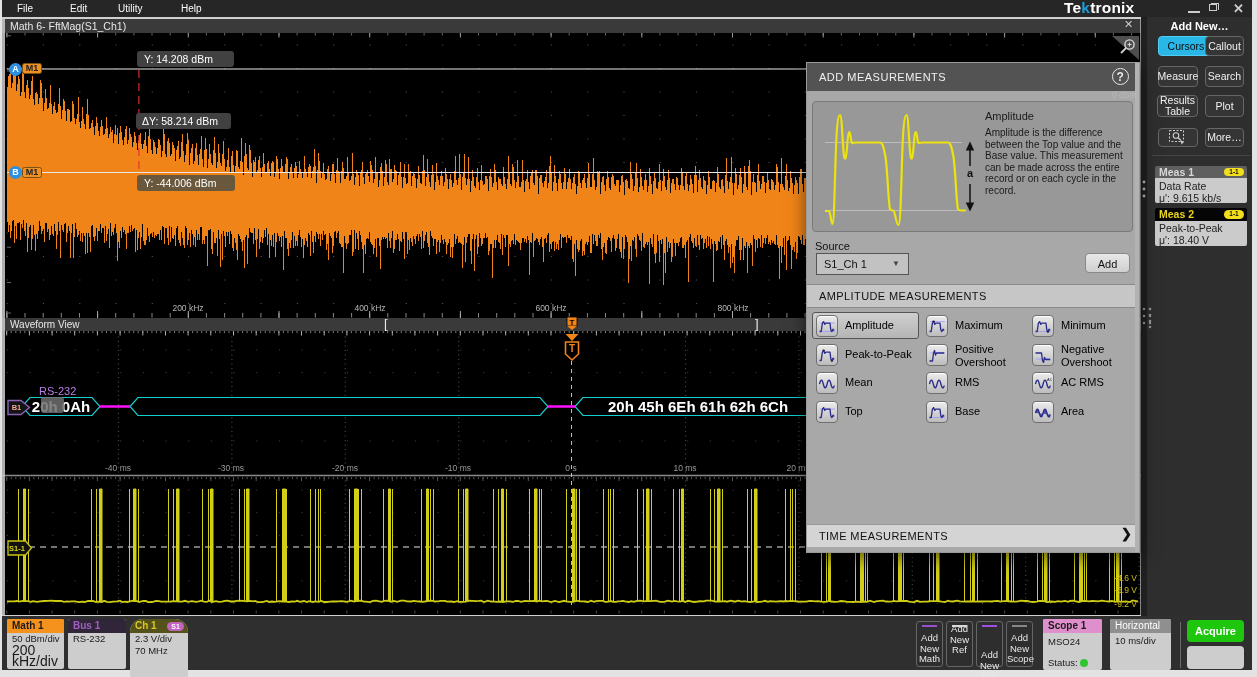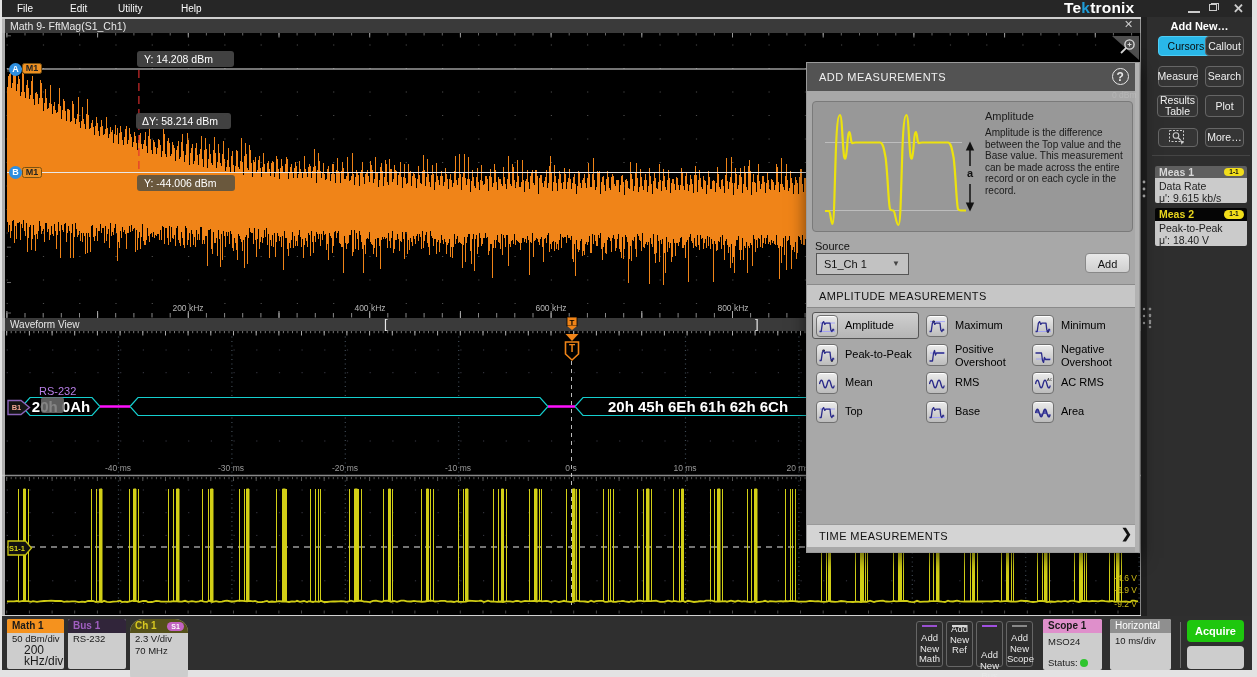--- a/index.html
+++ b/index.html
@@ -13,21 +13,21 @@
 <div class="abs hdrtxt" style="left:17px;top:3px;color:#fafafa">File</div>
 <div class="abs hdrtxt" style="left:70px;top:3px;color:#fafafa">Edit</div>
 <div class="abs hdrtxt" style="left:118px;top:3px;color:#fafafa">Utility</div>
 <div class="abs hdrtxt" style="left:181px;top:3px;color:#fafafa">Help</div>
 <div class="abs" style="left:1064px;top:-1px;color:#fff;font-size:15.5px;font-weight:bold;letter-spacing:0.2px">Te<span style="color:#1e9cd7">k</span>tronix</div>
 <div class="abs" style="left:1188px;top:0px;width:12px;height:13px;border-bottom:2px solid #ccc"></div>
 <div class="abs" style="left:1209px;top:4px;width:8px;height:7px;border:1.5px solid #ccc"></div>
 <div class="abs" style="left:1211px;top:2.5px;width:8px;height:7px;border-top:1.5px solid #ccc;border-right:1.5px solid #ccc"></div>
 <div class="abs" style="left:1233px;top:1px;color:#ccc;font-size:13px;font-weight:bold">✕</div>
 <div class="abs" style="left:2px;top:19px;width:1139px;height:14px;background:#3a3a3a"></div>
-<div class="abs" style="left:10px;top:20px;color:#e8e8e8;font-size:10.5px">Math 9- FftMag(S1_Ch1)</div>
+<div class="abs" style="left:10px;top:20px;color:#e8e8e8;font-size:10.5px">Math 6- FftMag(S1_Ch1)</div>
 <div class="abs" style="left:1124px;top:18px;color:#ccc;font-size:11px">✕</div>
 <div class="abs" style="left:2px;top:33px;width:1139px;height:285px;background:#000">
 <svg width="1139" height="285" style="position:absolute;left:0;top:0">
 <path d="M4.9 0v2.5M23.0 0v2.5M41.2 0v2.5M59.3 0v2.5M77.5 0v2.5M95.6 0v2.5M113.7 0v2.5M131.9 0v2.5M150.0 0v2.5M168.2 0v2.5M186.3 0v2.5M204.4 0v2.5M222.6 0v2.5M240.7 0v2.5M258.9 0v2.5M277.0 0v2.5M295.1 0v2.5M313.3 0v2.5M331.4 0v2.5M349.6 0v2.5M367.7 0v2.5M385.8 0v2.5M404.0 0v2.5M422.1 0v2.5M440.3 0v2.5M458.4 0v2.5M476.5 0v2.5M494.7 0v2.5M512.8 0v2.5M531.0 0v2.5M549.1 0v2.5M567.2 0v2.5M585.4 0v2.5M603.5 0v2.5M621.7 0v2.5M639.8 0v2.5M657.9 0v2.5M676.1 0v2.5M694.2 0v2.5M712.4 0v2.5M730.5 0v2.5M748.6 0v2.5M766.8 0v2.5M784.9 0v2.5M803.1 0v2.5M821.2 0v2.5M839.3 0v2.5M857.5 0v2.5M875.6 0v2.5M893.8 0v2.5M911.9 0v2.5M930.0 0v2.5M948.2 0v2.5M966.3 0v2.5M984.5 0v2.5M1002.6 0v2.5M1020.7 0v2.5M1038.9 0v2.5M1057.0 0v2.5M1075.2 0v2.5M1093.3 0v2.5M1111.4 0v2.5M1129.6 0v2.5" stroke="#666" stroke-width="1" fill="none"></path>
 <path d="M4.9 0v4.5M95.6 0v4.5M186.3 0v4.5M277.0 0v4.5M367.7 0v4.5M458.4 0v4.5M549.1 0v4.5M639.8 0v4.5M730.5 0v4.5M821.2 0v4.5M911.9 0v4.5M1002.6 0v4.5M1093.3 0v4.5" stroke="#999" stroke-width="1" fill="none"></path>
 <path d="M4.9 280v4.5M23.0 280v4.5M41.2 280v4.5M59.3 280v4.5M77.5 280v4.5M95.6 280v4.5M113.7 280v4.5M131.9 280v4.5M150.0 280v4.5M168.2 280v4.5M186.3 280v4.5M204.4 280v4.5M222.6 280v4.5M240.7 280v4.5M258.9 280v4.5M277.0 280v4.5M295.1 280v4.5M313.3 280v4.5M331.4 280v4.5M349.6 280v4.5M367.7 280v4.5M385.8 280v4.5M404.0 280v4.5M422.1 280v4.5M440.3 280v4.5M458.4 280v4.5M476.5 280v4.5M494.7 280v4.5M512.8 280v4.5M531.0 280v4.5M549.1 280v4.5M567.2 280v4.5M585.4 280v4.5M603.5 280v4.5M621.7 280v4.5M639.8 280v4.5M657.9 280v4.5M676.1 280v4.5M694.2 280v4.5M712.4 280v4.5M730.5 280v4.5M748.6 280v4.5M766.8 280v4.5M784.9 280v4.5M803.1 280v4.5M821.2 280v4.5M839.3 280v4.5M857.5 280v4.5M875.6 280v4.5M893.8 280v4.5M911.9 280v4.5M930.0 280v4.5M948.2 280v4.5M966.3 280v4.5M984.5 280v4.5M1002.6 280v4.5M1020.7 280v4.5M1038.9 280v4.5M1057.0 280v4.5M1075.2 280v4.5M1093.3 280v4.5M1111.4 280v4.5M1129.6 280v4.5" stroke="#888" stroke-width="1" fill="none"></path>
 <path d="M4.9 278v7M95.6 278v7M186.3 278v7M277.0 278v7M367.7 278v7M458.4 278v7M549.1 278v7M639.8 278v7M730.5 278v7M821.2 278v7M911.9 278v7M1002.6 278v7M1093.3 278v7" stroke="#aaa" stroke-width="1" fill="none"></path>
 <path d="M5 2.8h4M5 38.0h4M5 73.2h4M5 108.5h4M5 143.8h4M5 179.0h4M5 214.2h4M5 249.5h4M5 280.0h4" stroke="#666" stroke-width="1" fill="none"></path>
 <path d="M4.6 12.0h1.2M4.6 35.5h1.2M4.6 59.0h1.2M4.6 82.5h1.2M4.6 106.0h1.2M4.6 129.5h1.2M4.6 153.0h1.2M4.6 176.5h1.2M4.6 200.0h1.2M4.6 223.5h1.2M4.6 247.0h1.2M4.6 270.5h1.2M40.9 12.0h1.2M40.9 35.5h1.2M40.9 59.0h1.2M40.9 82.5h1.2M40.9 106.0h1.2M40.9 129.5h1.2M40.9 153.0h1.2M40.9 176.5h1.2M40.9 200.0h1.2M40.9 223.5h1.2M40.9 247.0h1.2M40.9 270.5h1.2M77.2 12.0h1.2M77.2 35.5h1.2M77.2 59.0h1.2M77.2 82.5h1.2M77.2 106.0h1.2M77.2 129.5h1.2M77.2 153.0h1.2M77.2 176.5h1.2M77.2 200.0h1.2M77.2 223.5h1.2M77.2 247.0h1.2M77.2 270.5h1.2M113.4 12.0h1.2M113.4 35.5h1.2M113.4 59.0h1.2M113.4 82.5h1.2M113.4 106.0h1.2M113.4 129.5h1.2M113.4 153.0h1.2M113.4 176.5h1.2M113.4 200.0h1.2M113.4 223.5h1.2M113.4 247.0h1.2M113.4 270.5h1.2M149.7 12.0h1.2M149.7 35.5h1.2M149.7 59.0h1.2M149.7 82.5h1.2M149.7 106.0h1.2M149.7 129.5h1.2M149.7 153.0h1.2M149.7 176.5h1.2M149.7 200.0h1.2M149.7 223.5h1.2M149.7 247.0h1.2M149.7 270.5h1.2M186.0 12.0h1.2M186.0 35.5h1.2M186.0 59.0h1.2M186.0 82.5h1.2M186.0 106.0h1.2M186.0 129.5h1.2M186.0 153.0h1.2M186.0 176.5h1.2M186.0 200.0h1.2M186.0 223.5h1.2M186.0 247.0h1.2M186.0 270.5h1.2M222.3 12.0h1.2M222.3 35.5h1.2M222.3 59.0h1.2M222.3 82.5h1.2M222.3 106.0h1.2M222.3 129.5h1.2M222.3 153.0h1.2M222.3 176.5h1.2M222.3 200.0h1.2M222.3 223.5h1.2M222.3 247.0h1.2M222.3 270.5h1.2M258.6 12.0h1.2M258.6 35.5h1.2M258.6 59.0h1.2M258.6 82.5h1.2M258.6 106.0h1.2M258.6 129.5h1.2M258.6 153.0h1.2M258.6 176.5h1.2M258.6 200.0h1.2M258.6 223.5h1.2M258.6 247.0h1.2M258.6 270.5h1.2M294.8 12.0h1.2M294.8 35.5h1.2M294.8 59.0h1.2M294.8 82.5h1.2M294.8 106.0h1.2M294.8 129.5h1.2M294.8 153.0h1.2M294.8 176.5h1.2M294.8 200.0h1.2M294.8 223.5h1.2M294.8 247.0h1.2M294.8 270.5h1.2M331.1 12.0h1.2M331.1 35.5h1.2M331.1 59.0h1.2M331.1 82.5h1.2M331.1 106.0h1.2M331.1 129.5h1.2M331.1 153.0h1.2M331.1 176.5h1.2M331.1 200.0h1.2M331.1 223.5h1.2M331.1 247.0h1.2M331.1 270.5h1.2M367.4 12.0h1.2M367.4 35.5h1.2M367.4 59.0h1.2M367.4 82.5h1.2M367.4 106.0h1.2M367.4 129.5h1.2M367.4 153.0h1.2M367.4 176.5h1.2M367.4 200.0h1.2M367.4 223.5h1.2M367.4 247.0h1.2M367.4 270.5h1.2M403.7 12.0h1.2M403.7 35.5h1.2M403.7 59.0h1.2M403.7 82.5h1.2M403.7 106.0h1.2M403.7 129.5h1.2M403.7 153.0h1.2M403.7 176.5h1.2M403.7 200.0h1.2M403.7 223.5h1.2M403.7 247.0h1.2M403.7 270.5h1.2M440.0 12.0h1.2M440.0 35.5h1.2M440.0 59.0h1.2M440.0 82.5h1.2M440.0 106.0h1.2M440.0 129.5h1.2M440.0 153.0h1.2M440.0 176.5h1.2M440.0 200.0h1.2M440.0 223.5h1.2M440.0 247.0h1.2M440.0 270.5h1.2M476.2 12.0h1.2M476.2 35.5h1.2M476.2 59.0h1.2M476.2 82.5h1.2M476.2 106.0h1.2M476.2 129.5h1.2M476.2 153.0h1.2M476.2 176.5h1.2M476.2 200.0h1.2M476.2 223.5h1.2M476.2 247.0h1.2M476.2 270.5h1.2M512.5 12.0h1.2M512.5 35.5h1.2M512.5 59.0h1.2M512.5 82.5h1.2M512.5 106.0h1.2M512.5 129.5h1.2M512.5 153.0h1.2M512.5 176.5h1.2M512.5 200.0h1.2M512.5 223.5h1.2M512.5 247.0h1.2M512.5 270.5h1.2M548.8 12.0h1.2M548.8 35.5h1.2M548.8 59.0h1.2M548.8 82.5h1.2M548.8 106.0h1.2M548.8 129.5h1.2M548.8 153.0h1.2M548.8 176.5h1.2M548.8 200.0h1.2M548.8 223.5h1.2M548.8 247.0h1.2M548.8 270.5h1.2M585.1 12.0h1.2M585.1 35.5h1.2M585.1 59.0h1.2M585.1 82.5h1.2M585.1 106.0h1.2M585.1 129.5h1.2M585.1 153.0h1.2M585.1 176.5h1.2M585.1 200.0h1.2M585.1 223.5h1.2M585.1 247.0h1.2M585.1 270.5h1.2M621.4 12.0h1.2M621.4 35.5h1.2M621.4 59.0h1.2M621.4 82.5h1.2M621.4 106.0h1.2M621.4 129.5h1.2M621.4 153.0h1.2M621.4 176.5h1.2M621.4 200.0h1.2M621.4 223.5h1.2M621.4 247.0h1.2M621.4 270.5h1.2M657.6 12.0h1.2M657.6 35.5h1.2M657.6 59.0h1.2M657.6 82.5h1.2M657.6 106.0h1.2M657.6 129.5h1.2M657.6 153.0h1.2M657.6 176.5h1.2M657.6 200.0h1.2M657.6 223.5h1.2M657.6 247.0h1.2M657.6 270.5h1.2M693.9 12.0h1.2M693.9 35.5h1.2M693.9 59.0h1.2M693.9 82.5h1.2M693.9 106.0h1.2M693.9 129.5h1.2M693.9 153.0h1.2M693.9 176.5h1.2M693.9 200.0h1.2M693.9 223.5h1.2M693.9 247.0h1.2M693.9 270.5h1.2M730.2 12.0h1.2M730.2 35.5h1.2M730.2 59.0h1.2M730.2 82.5h1.2M730.2 106.0h1.2M730.2 129.5h1.2M730.2 153.0h1.2M730.2 176.5h1.2M730.2 200.0h1.2M730.2 223.5h1.2M730.2 247.0h1.2M730.2 270.5h1.2M766.5 12.0h1.2M766.5 35.5h1.2M766.5 59.0h1.2M766.5 82.5h1.2M766.5 106.0h1.2M766.5 129.5h1.2M766.5 153.0h1.2M766.5 176.5h1.2M766.5 200.0h1.2M766.5 223.5h1.2M766.5 247.0h1.2M766.5 270.5h1.2M802.8 12.0h1.2M802.8 35.5h1.2M802.8 59.0h1.2M802.8 82.5h1.2M802.8 106.0h1.2M802.8 129.5h1.2M802.8 153.0h1.2M802.8 176.5h1.2M802.8 200.0h1.2M802.8 223.5h1.2M802.8 247.0h1.2M802.8 270.5h1.2M839.0 12.0h1.2M839.0 35.5h1.2M839.0 59.0h1.2M839.0 82.5h1.2M839.0 106.0h1.2M839.0 129.5h1.2M839.0 153.0h1.2M839.0 176.5h1.2M839.0 200.0h1.2M839.0 223.5h1.2M839.0 247.0h1.2M839.0 270.5h1.2M875.3 12.0h1.2M875.3 35.5h1.2M875.3 59.0h1.2M875.3 82.5h1.2M875.3 106.0h1.2M875.3 129.5h1.2M875.3 153.0h1.2M875.3 176.5h1.2M875.3 200.0h1.2M875.3 223.5h1.2M875.3 247.0h1.2M875.3 270.5h1.2M911.6 12.0h1.2M911.6 35.5h1.2M911.6 59.0h1.2M911.6 82.5h1.2M911.6 106.0h1.2M911.6 129.5h1.2M911.6 153.0h1.2M911.6 176.5h1.2M911.6 200.0h1.2M911.6 223.5h1.2M911.6 247.0h1.2M911.6 270.5h1.2M947.9 12.0h1.2M947.9 35.5h1.2M947.9 59.0h1.2M947.9 82.5h1.2M947.9 106.0h1.2M947.9 129.5h1.2M947.9 153.0h1.2M947.9 176.5h1.2M947.9 200.0h1.2M947.9 223.5h1.2M947.9 247.0h1.2M947.9 270.5h1.2M984.2 12.0h1.2M984.2 35.5h1.2M984.2 59.0h1.2M984.2 82.5h1.2M984.2 106.0h1.2M984.2 129.5h1.2M984.2 153.0h1.2M984.2 176.5h1.2M984.2 200.0h1.2M984.2 223.5h1.2M984.2 247.0h1.2M984.2 270.5h1.2M1020.4 12.0h1.2M1020.4 35.5h1.2M1020.4 59.0h1.2M1020.4 82.5h1.2M1020.4 106.0h1.2M1020.4 129.5h1.2M1020.4 153.0h1.2M1020.4 176.5h1.2M1020.4 200.0h1.2M1020.4 223.5h1.2M1020.4 247.0h1.2M1020.4 270.5h1.2M1056.7 12.0h1.2M1056.7 35.5h1.2M1056.7 59.0h1.2M1056.7 82.5h1.2M1056.7 106.0h1.2M1056.7 129.5h1.2M1056.7 153.0h1.2M1056.7 176.5h1.2M1056.7 200.0h1.2M1056.7 223.5h1.2M1056.7 247.0h1.2M1056.7 270.5h1.2M1093.0 12.0h1.2M1093.0 35.5h1.2M1093.0 59.0h1.2M1093.0 82.5h1.2M1093.0 106.0h1.2M1093.0 129.5h1.2M1093.0 153.0h1.2M1093.0 176.5h1.2M1093.0 200.0h1.2M1093.0 223.5h1.2M1093.0 247.0h1.2M1093.0 270.5h1.2M1129.3 12.0h1.2M1129.3 35.5h1.2M1129.3 59.0h1.2M1129.3 82.5h1.2M1129.3 106.0h1.2M1129.3 129.5h1.2M1129.3 153.0h1.2M1129.3 176.5h1.2M1129.3 200.0h1.2M1129.3 223.5h1.2M1129.3 247.0h1.2M1129.3 270.5h1.2" stroke="#4c4c4c" stroke-width="1.2" fill="none"></path>
 <path d="" stroke="#4a4a4a" stroke-width="1" fill="none"></path>
@@ -110,21 +110,21 @@
 <div class="abs" style="left:1138px;top:228px;width:45px;text-align:right;color:#cdbb16;font-size:8.5px">-2.3 V</div>
 <div class="abs" style="left:1090px;top:242px;width:45px;text-align:right;color:#cdbb16;font-size:8.5px">-4.6 V</div>
 <div class="abs" style="left:1090px;top:254px;width:45px;text-align:right;color:#cdbb16;font-size:8.5px">-6.9 V</div>
 <div class="abs" style="left:1090px;top:268px;width:45px;text-align:right;color:#cdbb16;font-size:8.5px">-9.2 V</div>
 </div>
 <div class="abs" style="left:2px;top:17px;width:1141px;height:600px;border-left:3px solid rgba(205,205,205,0.85);border-right:3.5px solid rgba(198,198,198,0.68);border-top:2px solid rgba(205,205,205,0.9);border-bottom:2.5px solid rgba(205,205,205,0.8)"></div>
 <div class="abs" style="left:2px;top:616px;width:1250px;height:54px;background:#2f2f2f"></div>
 <div class="abs" style="left:7px;top:619px;width:57px;height:50px;background:#cdcdcd;border-radius:2px;overflow:hidden">
 <div style="height:14px;background:#f5921e;color:#1a1a1a;font-size:10px;font-weight:bold;padding-left:5px;line-height:14px;position:relative">Math 1</div>
 <div style="color:#1a1a1a;font-size:9.5px;padding-left:5px;line-height:11.5px">50 dBm/div</div>
-<div style="color:#1a1a1a;font-size:12px;padding-left:17px;line-height:11.5px">200 kHz/div</div>
+<div style="color:#1a1a1a;font-size:14px;padding-left:5px;line-height:11.5px">200 kHz/div</div>
 <div style="color:#1a1a1a;font-size:9.5px;padding-left:5px;line-height:11.5px">FFTmag(S…</div>
 </div>
 <div class="abs" style="left:68px;top:619px;width:58px;height:50px;background:#cdcdcd;border-radius:2px;overflow:hidden">
 <div style="height:14px;background:#31253a;color:#a05fc0;font-size:10px;font-weight:bold;padding-left:5px;line-height:14px;position:relative">Bus 1</div>
 <div style="color:#1a1a1a;font-size:9.5px;padding-left:5px;line-height:11.5px">RS-232</div>
 </div>
 <div class="abs" style="left:130px;top:619px;width:58px;height:68px;background:#cdcdcd;border-radius:13px;overflow:hidden">
 <div style="height:14px;background:#55511a;color:#d8c820;font-size:10px;font-weight:bold;padding-left:5px;line-height:14px;position:relative">Ch 1<span style="position:absolute;right:4px;top:2.5px;width:17px;height:9px;background:#c263c2;border-radius:4.5px;color:#fff;font-size:7px;font-weight:bold;text-align:center;line-height:9px">S1</span></div>
 <div style="color:#1a1a1a;font-size:9.5px;padding-left:5px;line-height:11.5px">2.3 V/div</div>
 <div style="color:#1a1a1a;font-size:9.5px;padding-left:5px;line-height:11.5px">70 MHz</div>

